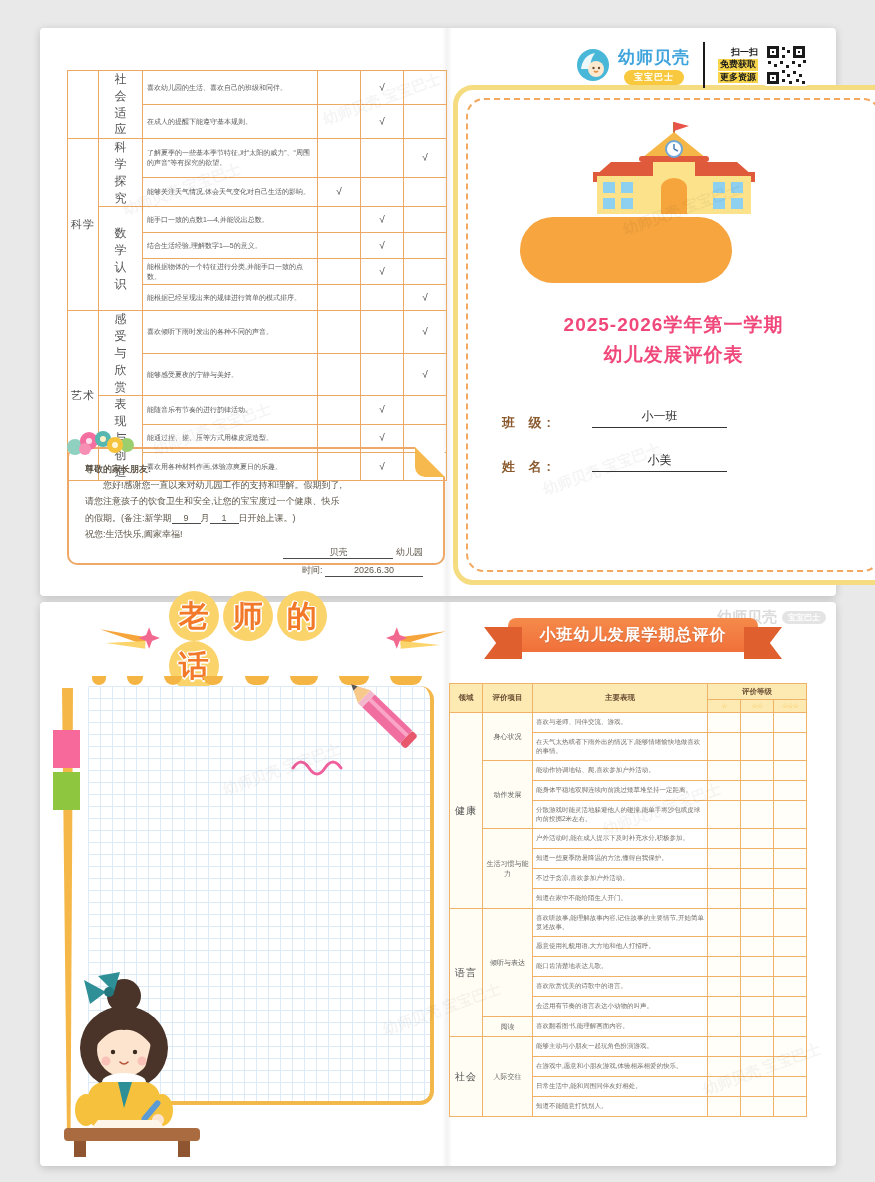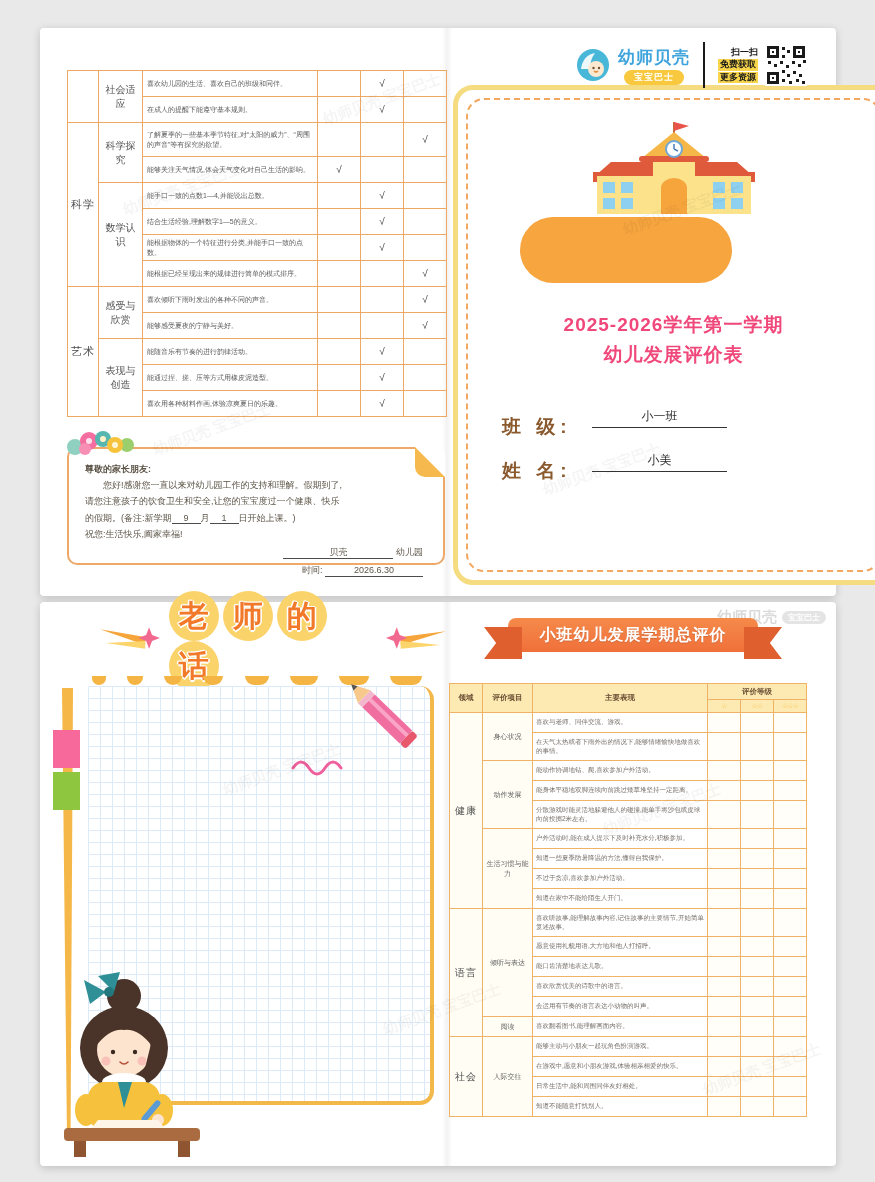--- a/index.html
+++ b/index.html
@@ -24,21 +24,21 @@
     padding:1px 6px;}
   
   #eval-table{position:absolute;left:27px;top:42px;border-collapse:collapse;
     table-layout:fixed;width:379px;}
   #eval-table td{border:1.2px solid #eda963;padding:1px 4px;font-size:7px;
     line-height:1.4;color:#5c5c5c;}
   #eval-table tr{height:26px;}
   #eval-table tr.tall{height:34px;}
   #eval-table td.cat{font-size:11px;color:#4c4c4c;text-align:center;
     letter-spacing:1px;padding:0;}
-  #eval-table td.sub{font-size:10px;text-align:center;color:#555;padding:0 2px;}
+  #eval-table td.sub{font-size:12px;text-align:center;color:#555;padding:0 14px;}
   #eval-table td.mark{text-align:center;font-size:10px;color:#3c3c3c;}
   
   #letter{position:absolute;left:27px;top:419px;width:378px;height:118px;
     border:2px solid #f0a868;border-radius:10px;box-sizing:border-box;
     padding:12px 14px 6px 16px;font-size:9px;line-height:1.8;color:#5d5548;}
   #letter .dogear{position:absolute;top:-2px;right:-2px;width:30px;height:30px;
     background:linear-gradient(225deg,#fff 0 49%,#f5b94d 51% 100%);
     border-bottom-left-radius:10px;border-top-right-radius:8px;}
   #letter .body-line{text-align:justify;}
   #letter .indent{text-indent:2em;}
@@ -54,21 +54,21 @@
     border-radius:18px;}
   #cover .school{position:absolute;left:50%;top:30px;transform:translateX(-50%);}
   #cover .blob{position:absolute;left:62px;top:127px;width:212px;height:66px;
     background:#f6a53f;border-radius:34px;}
   #cover .title{position:absolute;left:0;right:0;text-align:center;
     font-size:19px;font-weight:bold;color:#f0487a;letter-spacing:1px;}
   #cover .t1{top:222px;}
   #cover .t2{top:252px;}
   #cover .fields{position:absolute;left:44px;top:310px;width:280px;}
   #cover .field{position:relative;height:44px;}
-  #cover .flabel{position:absolute;left:0;top:14px;font-size:19px;font-weight:bold;
+  #cover .flabel{position:absolute;left:0;top:14px;font-size:13px;font-weight:bold;
     color:#8a5a2e;letter-spacing:5px;}
   #cover .fline{position:absolute;left:90px;top:27px;width:135px;
     border-bottom:1.4px solid #333;}
   #cover .fvalue{position:absolute;left:90px;top:8px;width:135px;text-align:center;
     font-size:12px;color:#2e2e2e;font-family:"DejaVu Sans",sans-serif;}
   
   #brand{position:absolute;left:535px;top:14px;display:flex;align-items:center;gap:7px;}
   #brand .btxt{display:flex;flex-direction:column;align-items:center;gap:1px;}
   #brand .bname{font-size:17px;font-weight:bold;color:#3fa3dc;letter-spacing:1px;
     text-shadow:1px 1px 0 #fff,-1px -1px 0 #fff,1px -1px 0 #fff,-1px 1px 0 #fff;}

